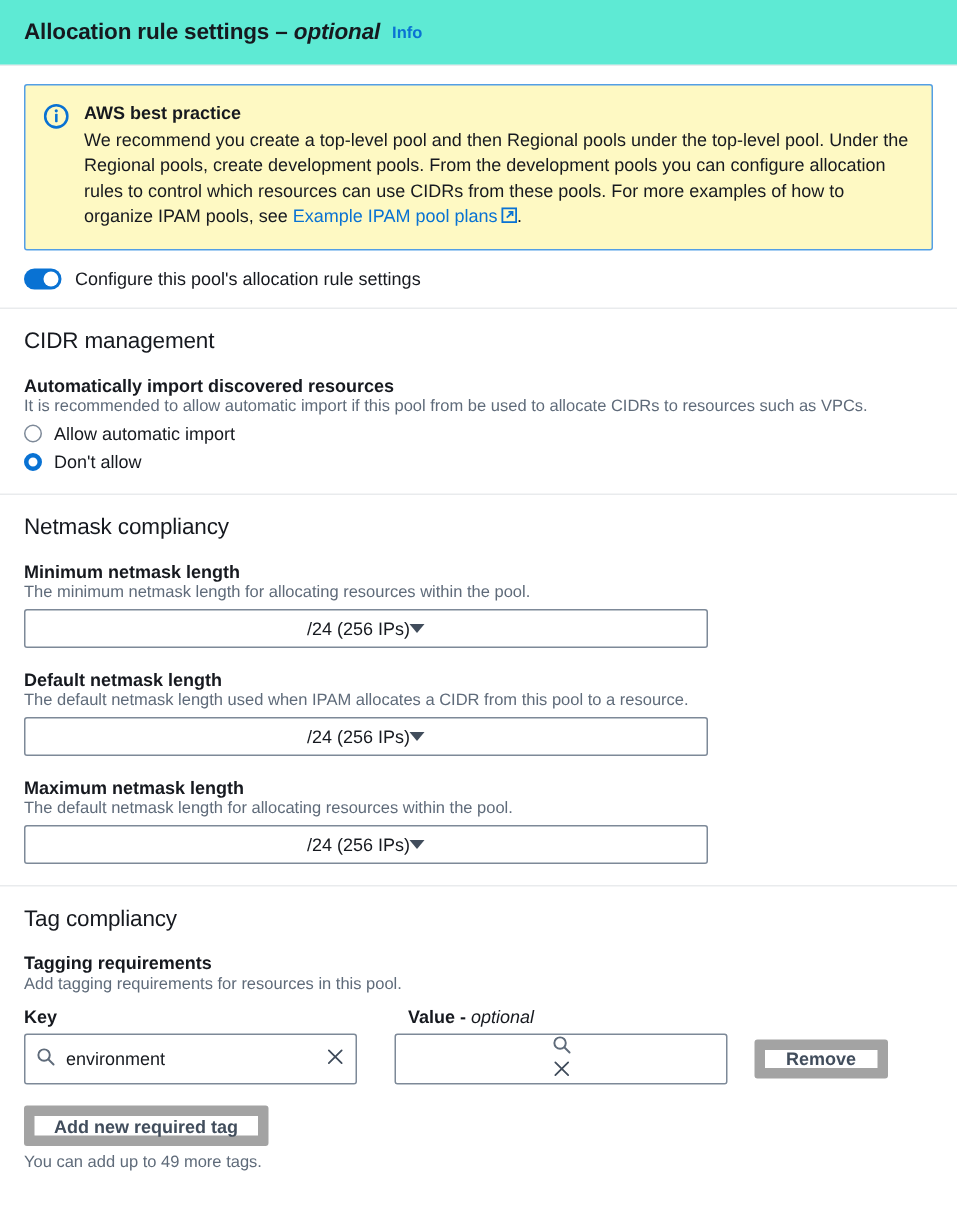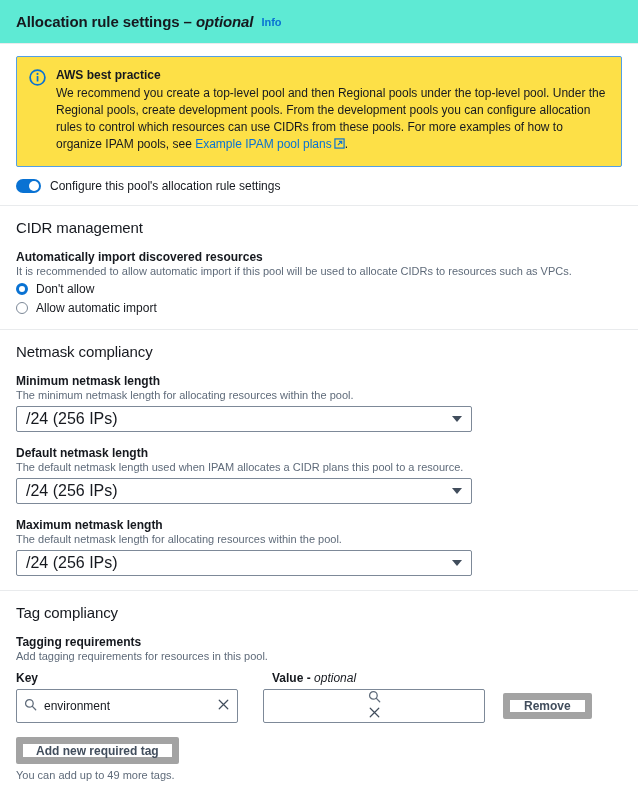--- a/index.html
+++ b/index.html
@@ -44,21 +44,21 @@
     font-weight: bold;
     margin-left: 8px;
     text-decoration: none;
     cursor: pointer;
   }
 
   
   .alert-wrap { padding: 12px 16px 0 16px; }
   .alert {
     border: 1px solid #539fe5;
-    background: #fde047;
+    background: #fef9c3;
     border-radius: 2px;
     padding: 10px 14px 12px 12px;
     display: flex;
     align-items: flex-start;
     box-sizing: border-box;
   }
   .alert-icon { flex: 0 0 auto; margin-right: 10px; margin-top: 2px; }
   .alert-body { font-size: 12px; line-height: 17px; color: #16191f; }
   .alert-heading { font-weight: bold; margin-bottom: 1px; font-size: 12px; }
   .alert-text { font-size: 12px; }
@@ -136,24 +136,24 @@
 
   
   .select {
     width: 456px;
     height: 26px;
     border: 1px solid #7d8998;
     border-radius: 2px;
     background: #ffffff;
     display: flex;
     align-items: center;
-    justify-content: space-between;
+    justify-content: center;
     padding: 0 9px;
     box-sizing: border-box;
-    font-size: 16px;
+    font-size: 12px;
     color: #16191f;
     cursor: pointer;
   }
   .caret {
     width: 0; height: 0;
     border-left: 5px solid transparent;
     border-right: 5px solid transparent;
     border-top: 6px solid #414d5c;
   }
 
@@ -243,48 +243,48 @@
         <span class="knob"></span>
       </span>
     <span class="toggle-label">Configure this pool's allocation rule settings</span>
   </div>
   <div class="divider"></div>
 
   <div class="section">
     <h2 class="section-title">CIDR management</h2>
     <div class="field">
       <div class="field-label">Automatically import discovered resources</div>
-      <div class="field-desc">It is recommended to allow automatic import if this pool will be used to allocate CIDRs to resources such as VPCs.</div>
+      <div class="field-desc">It is recommended to allow automatic import if this pool from be used to allocate CIDRs to resources such as VPCs.</div>
+      <div class="radio-row">
+        <span class="radio"></span>
+        <span class="radio-label">Allow automatic import</span>
+      </div>
       <div class="radio-row">
         <span class="radio checked"></span>
         <span class="radio-label">Don't allow</span>
-      </div>
-      <div class="radio-row">
-        <span class="radio"></span>
-        <span class="radio-label">Allow automatic import</span>
       </div>
     </div>
   </div>
   <div class="divider" style="margin-top:8px;"></div>
 
   <div class="section">
     <h2 class="section-title">Netmask compliancy</h2>
 
     <div class="field">
       <div class="field-label">Minimum netmask length</div>
       <div class="field-desc">The minimum netmask length for allocating resources within the pool.</div>
       <div class="select">
         <span>/24 (256 IPs)</span>
         <span class="caret"></span>
       </div>
     </div>
 
     <div class="field">
       <div class="field-label">Default netmask length</div>
-      <div class="field-desc">The default netmask length used when IPAM allocates a CIDR plans this pool to a resource.</div>
+      <div class="field-desc">The default netmask length used when IPAM allocates a CIDR from this pool to a resource.</div>
       <div class="select">
         <span>/24 (256 IPs)</span>
         <span class="caret"></span>
       </div>
     </div>
 
     <div class="field">
       <div class="field-label">Maximum netmask length</div>
       <div class="field-desc">The default netmask length for allocating resources within the pool.</div>
       <div class="select">

